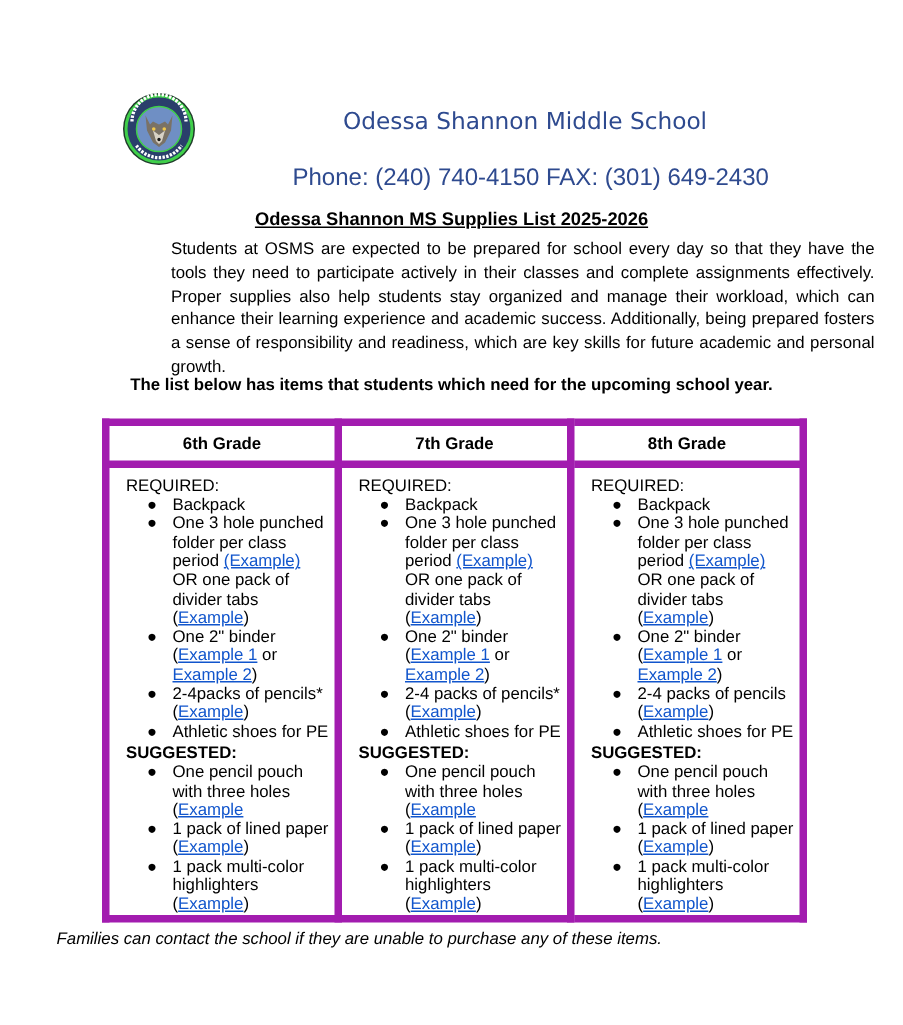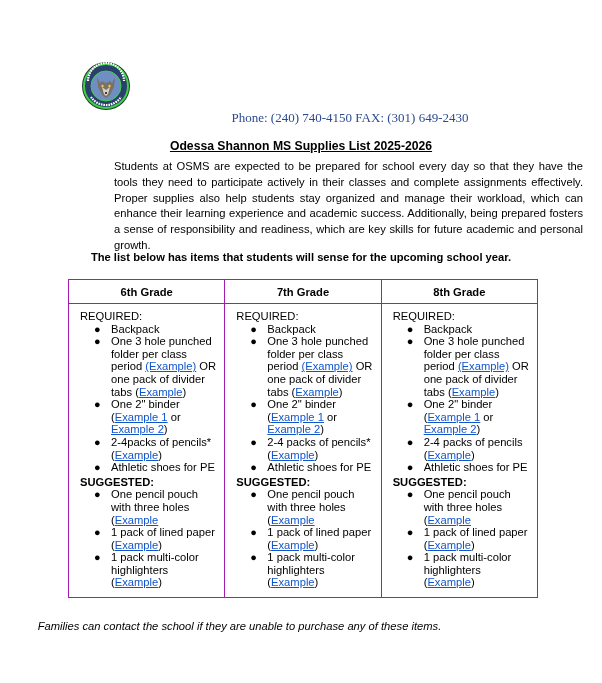--- a/index.html
+++ b/index.html
@@ -50,23 +50,23 @@
       font-family: "DejaVu Sans", sans-serif;
       font-size: 11.8px;
       color: #2e4a8f;
       white-space: nowrap;
     }
     .school-phone {
       position: absolute;
       left: 195px;
       top: 110px;
       width: 310px;
-      text-align: center;
-      font-family: Liberation Serif, serif;
-      font-size: 13px;
+      text-align: right;
+      font-family: Liberation Sans, sans-serif;
+      font-size: 16px;
       color: #2e4a8f;
       white-space: nowrap;
     }
     .doc-title {
       position: absolute;
       left: 0;
       top: 139px;
       width: 602px;
       text-align: center;
       font-size: 12.2px;
@@ -96,21 +96,21 @@
     }
     table.supplies {
       position: absolute;
       left: 68px;
       top: 279px;
       width: 470px;
       border-collapse: collapse;
       table-layout: fixed;
     }
     table.supplies th, table.supplies td {
-      border: 1px solid #a21caf;
+      border: 5px solid #a21caf;
       vertical-align: top;
     }
     table.supplies th {
       height: 23px;
       font-size: 11.2px;
       font-weight: bold;
       text-align: center;
       vertical-align: middle;
       padding: 0;
     }
@@ -173,28 +173,29 @@
     <circle cx="25" cy="25" r="15" fill="#6f8fc4" stroke="#3fcf4a" stroke-width="1"></circle>
 
     <path d="M16 16 L19 22 L21 20 L25 22 L29 20 L31 22 L34 16 L33 26 L29 34 L25 37 L21 34 L17 26 Z" fill="#7a7266"></path>
     <path d="M21 26 L25 29 L29 26 L27 33 L25 35 L23 33 Z" fill="#d8d2c6"></path>
     <circle cx="21.5" cy="25" r="1.2" fill="#f2c94c"></circle>
     <circle cx="28.5" cy="25" r="1.2" fill="#f2c94c"></circle>
     <circle cx="25" cy="32" r="1.1" fill="#1a1a1a"></circle>
     <path d="M7 20 A18 18 0 0 1 43 20" fill="none" stroke="#ffffff" stroke-width="2.2" stroke-dasharray="1.6 0.9"></path>
     <path d="M10 36 A18 18 0 0 0 40 36" fill="none" stroke="#ffffff" stroke-width="2.2" stroke-dasharray="1.6 0.9"></path>
   </svg>
+  <div class="school-name">Odessa Shannon Middle School</div>
   <div class="school-phone">Phone: (240) 740-4150 FAX: (301) 649-2430</div>
 </div>
 
 <div class="doc-title">Odessa Shannon MS Supplies List 2025-2026</div>
 
 <div class="intro">Students at OSMS are expected to be prepared for school every day so that they have the tools they need to participate actively in their classes and complete assignments effectively. Proper supplies also help students stay organized and manage their workload, which can enhance their learning experience and academic success. Additionally, being prepared fosters a sense of responsibility and readiness, which are key skills for future academic and personal growth.</div>
 
-<div class="list-note">The list below has items that students will sense for the upcoming school year.</div>
+<div class="list-note">The list below has items that students which need for the upcoming school year.</div>
 
 <table class="supplies">
   <thead>
     <tr>
       <th>6th Grade</th>
       <th>7th Grade</th>
       <th>8th Grade</th>
     </tr>
   </thead>
   <tbody>

